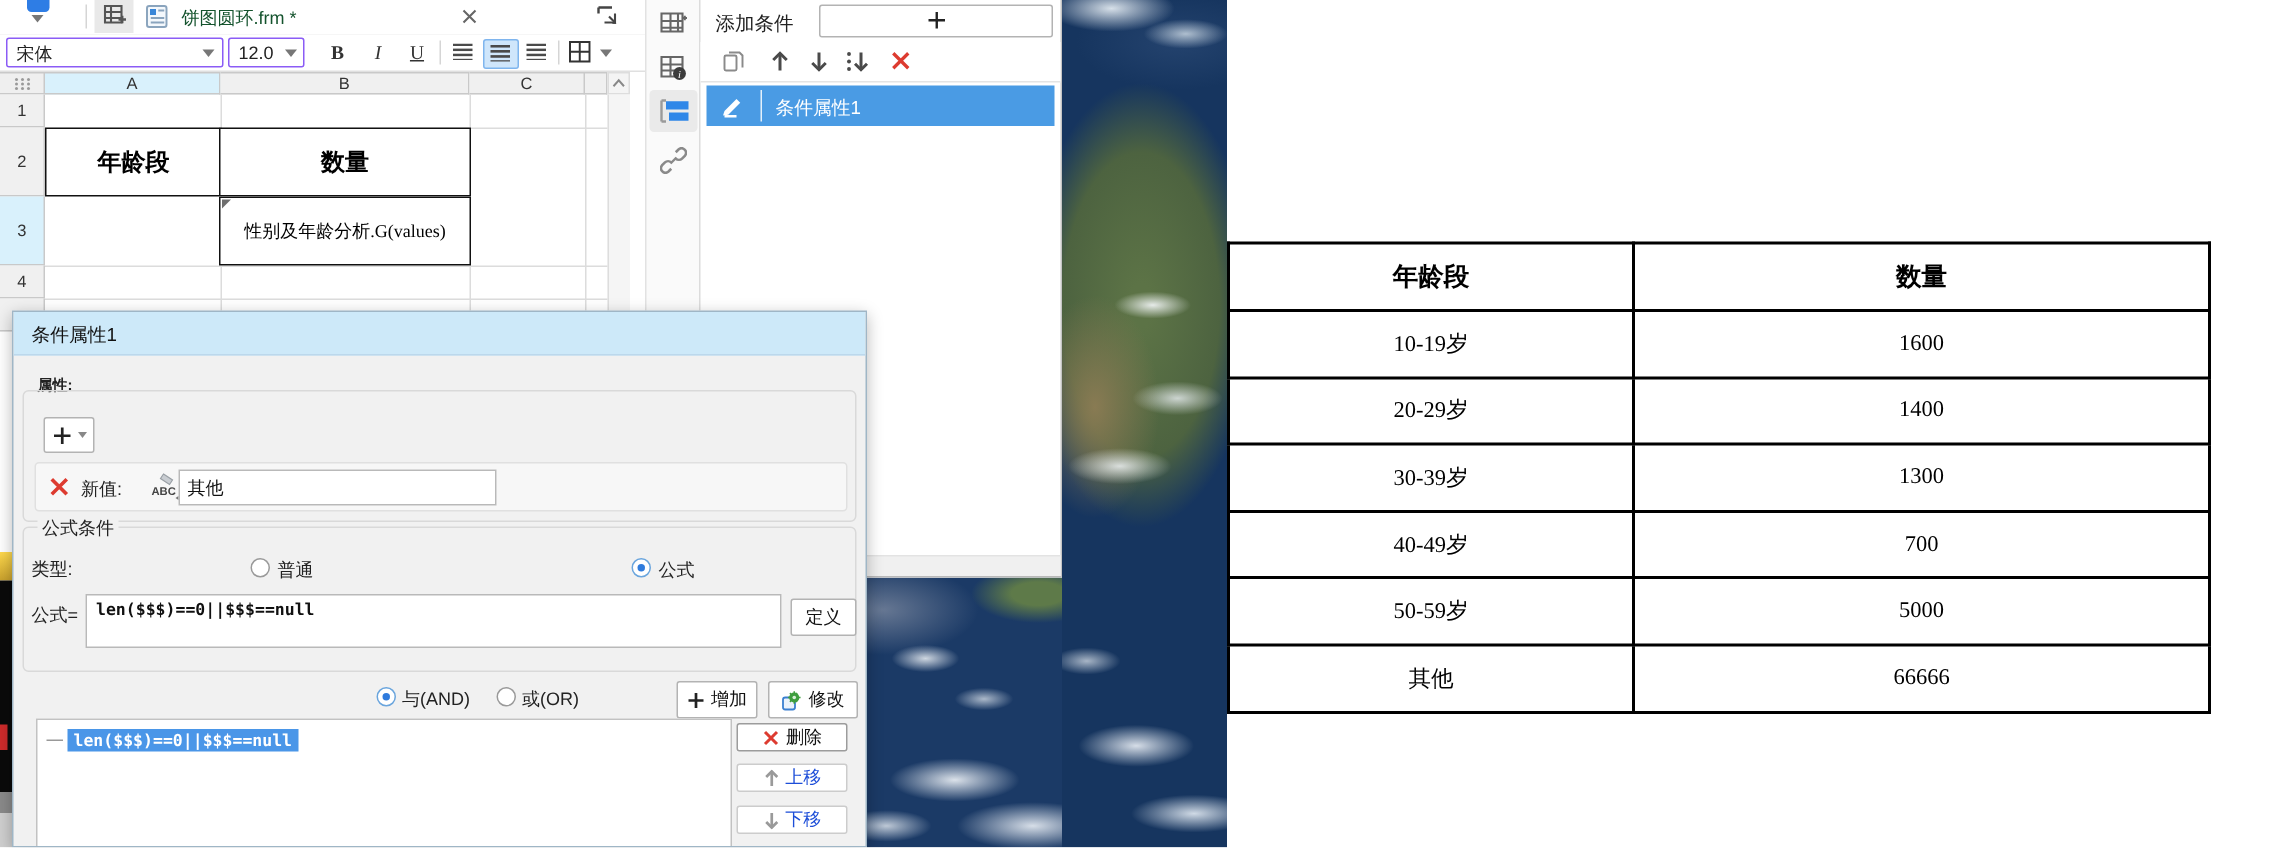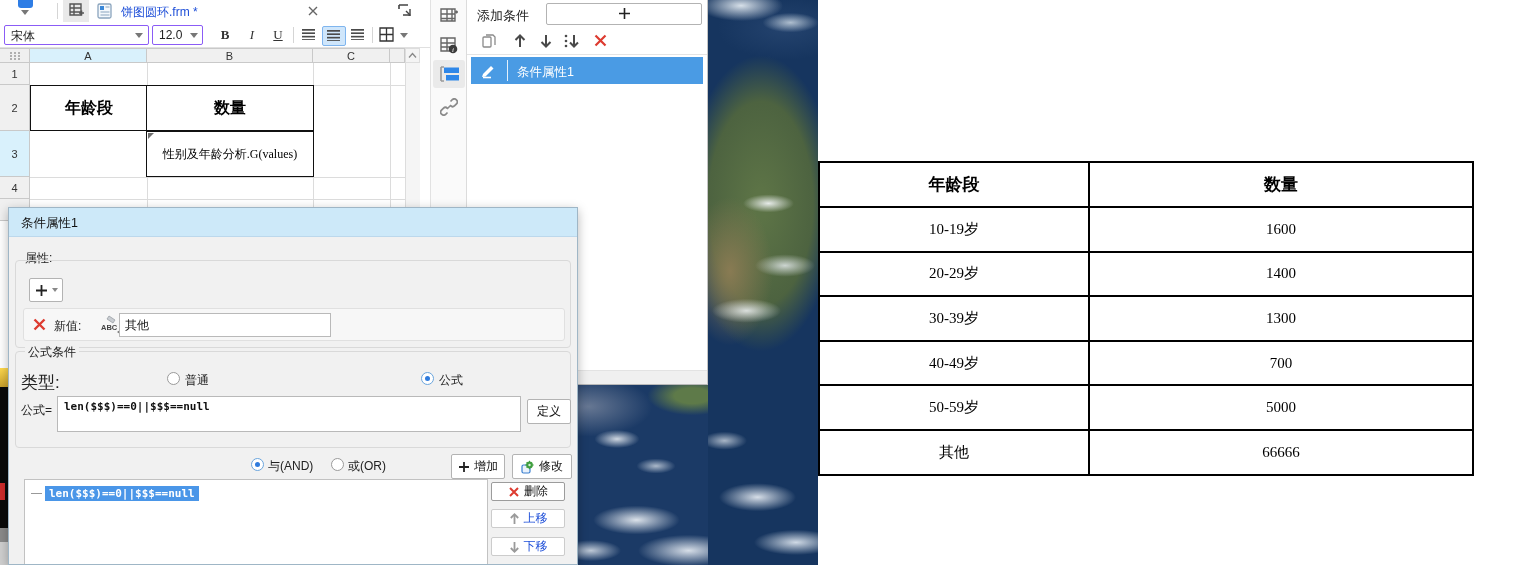--- a/index.html
+++ b/index.html
@@ -151,21 +151,21 @@
             <path d="M11 11h5M13.5 8.5v5" stroke="#555" stroke-width="1.6"></path>
           </svg>
       </div>
       <div class="abs" style="left:96px;top:2px;width:18px;height:18px;">
         <svg width="18" height="18" viewBox="0 0 18 18">
             <rect x="2" y="2" width="13" height="14" rx="1.5" fill="#f4f8fc" stroke="#8aa4bd" stroke-width="1.3"></rect>
             <rect x="4" y="4" width="4" height="4" fill="#3a87d8"></rect>
             <path d="M9.5 5h4M4.5 10h9M4.5 13h9" stroke="#8aa4bd" stroke-width="1.2"></path>
           </svg>
       </div>
-      <div class="txt" style="left:121px;top:4px;font-size:12px;color:#1d4ed8;">饼图圆环.frm *</div>
+      <div class="txt" style="left:121px;top:4px;font-size:12px;color:#14532d;">饼图圆环.frm *</div>
       <div class="abs" style="left:306px;top:4px;width:14px;height:14px;">
         <svg width="14" height="14" viewBox="0 0 14 14">
             <path d="M3 3l8 8M11 3l-8 8" stroke="#666" stroke-width="1.4"></path>
           </svg>
       </div>
       <div class="abs" style="left:397px;top:3px;width:18px;height:15px;">
         <svg width="18" height="15" viewBox="0 0 18 15">
             <path d="M2 2h9M2 2v4" stroke="#444" stroke-width="1.6"></path>
             <path d="M13 6v6H6" stroke="#444" stroke-width="1.4" fill="none"></path>
             <path d="M13 12l-4-4" stroke="#444" stroke-width="1.4"></path>
@@ -343,21 +343,21 @@
       <div class="txt" style="left:46px;top:7px;color:#fff;font-size:12.5px;">条件属性1</div>
     </div>
     <div class="panel-bottom"></div>
   </div>
 
   <div class="abs dialog">
     <div class="dlg-header">
       <div class="txt" style="left:12px;top:7px;font-size:12.5px;color:#111;">条件属性1</div>
     </div>
 
-    <div class="txt" style="left:16px;top:42px;font-size:12px;">属性:</div>
+    <div class="txt" style="left:16px;top:42px;font-size:10px;font-weight:bold;">属性:</div>
     <div class="fs" style="left:6px;top:52px;width:554px;height:86px;"></div>
 
     <div class="btn" style="left:20px;top:70px;width:34px;height:24px;">
       <svg width="13" height="13" viewBox="0 0 13 13">
           <path d="M6.5 1v11M1 6.5h11" stroke="#222" stroke-width="1.8"></path>
         </svg>
       <div class="caret" style="position:static;border-top-color:#888;border-left-width:3px;border-right-width:3px;border-top-width:4px;"></div>
     </div>
 
     <div class="abs" style="left:14px;top:100px;width:542px;height:33px;background:#f7f7f7;border:1px solid #e0e0e0;border-radius:3px;box-sizing:border-box;">
@@ -373,21 +373,21 @@
             <text x="2" y="17" font-size="7.5" font-weight="bold" fill="#444" font-family="Liberation Sans,sans-serif">ABC</text>
             <path d="M18 19l3-2v4z" fill="#777"></path>
           </svg>
       </div>
       <input class="input" style="left: 95px; top: 4px; width: 212px; height: 24px; padding: 0px 5px;" value="其他">
     </div>
 
     <div class="fs" style="left:6px;top:143px;width:554px;height:95px;"></div>
     <div class="fs-label" style="left:16px;top:136px;">公式条件</div>
 
-    <div class="txt" style="left:12px;top:163px;font-size:17px;">类型:</div>
+    <div class="txt" style="left:12px;top:163px;font-size:12px;">类型:</div>
     <div class="radio" style="left:158px;top:164px;"></div>
     <div class="rlabel" style="left:176px;top:164px;">普通</div>
     <div class="radio sel" style="left:412px;top:164px;"></div>
     <div class="rlabel" style="left:430px;top:164px;">公式</div>
 
     <div class="txt" style="left:12px;top:194px;font-size:12px;">公式=</div>
     <div class="input formula-text" style="left:48px;top:188px;width:464px;height:36px;padding:3px 6px;">len($$$)==0||$$$==null</div>
     <div class="btn" style="left:518px;top:191px;width:44px;height:25px;">
       <span>定义</span>
     </div>

